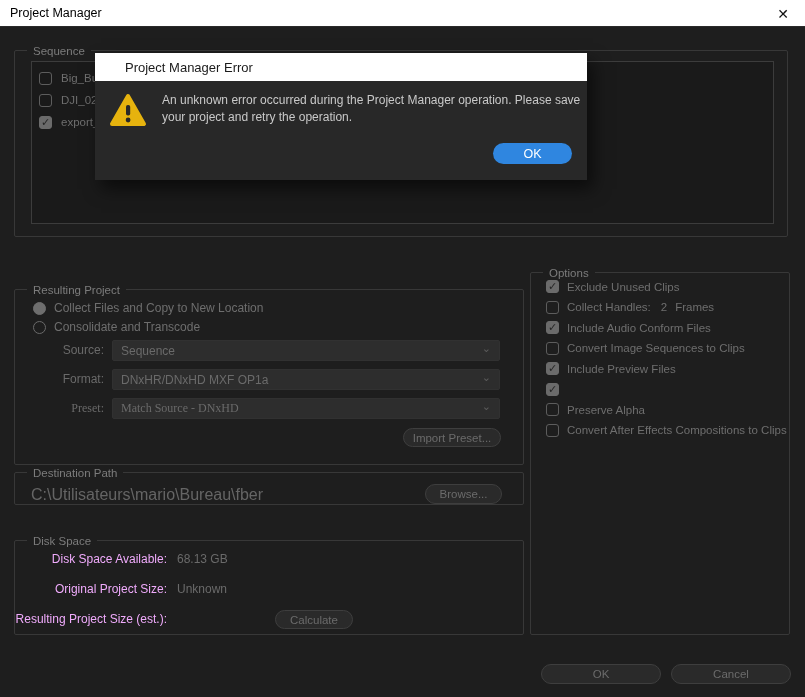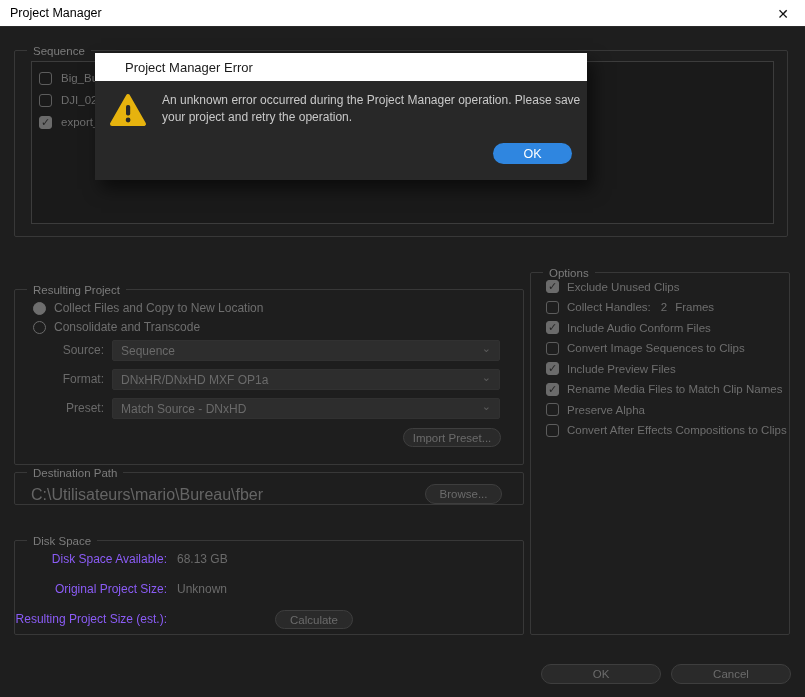--- a/index.html
+++ b/index.html
@@ -93,21 +93,21 @@
   .grp-dest { left:14px; top:472px; width:510px; height:33px; }
   .dest-path {
     position:absolute; left:16px; top:0; height:43px; display:flex; align-items:center;
     font-size:16px; color:#656565;
   }
   .btn-browse { left:410px; top:11px; width:77px; height:20px; }
   
   .grp-disk { left:14px; top:540px; width:510px; height:95px; }
   .disk-row { position:absolute; left:0; height:14px; display:flex; }
   .disk-label {
-    width:152px; text-align:right; font-size:12px; color:#8b5cf6; white-space:nowrap;
+    width:152px; text-align:right; font-size:12px; color:#f0abfc; white-space:nowrap;
   }
   .disk-value { margin-left:10px; font-size:12px; color:#6a6a6a; white-space:nowrap; }
   .btn-calc { left:260px; top:69px; width:78px; height:19px; }
   
   .btn-footer-ok    { left:541px; top:664px; width:120px; height:20px; }
   .btn-footer-cancel{ left:671px; top:664px; width:120px; height:20px; }
   
   .modal {
     position:absolute; left:95px; top:53px; width:492px; z-index:10;
     box-shadow:6px 9px 16px rgba(0,0,0,0.55);
@@ -176,21 +176,21 @@
       <span class="dd-chevron">⌄</span>
     </div>
   </div>
   <div class="form-row" style="left:0; top:79px; width:510px;">
     <span class="form-label" style="right:auto; left:0; width:89px;">Format:</span>
     <div class="dropdown">
       <span class="dd-value">DNxHR/DNxHD MXF OP1a</span>
       <span class="dd-chevron">⌄</span>
     </div>
   </div>
-  <div class="form-row" style="left:0; top:108px; width:510px;">
+  <div class="form-row" style="left:0; top:108px; width:510px;font-family:Liberation Serif, serif;">
     <span class="form-label" style="right:auto; left:0; width:89px;">Preset:</span>
     <div class="dropdown">
       <span class="dd-value">Match Source - DNxHD</span>
       <span class="dd-chevron">⌄</span>
     </div>
   </div>
 
   <div class="pill btn-import">Import Preset...</div>
 </div>
 
@@ -222,21 +222,20 @@
     <div class="opt-row">
       <span class="cb checked">
           <span class="cb-check">✓</span>
         </span>
       <span class="opt-label">Include Preview Files</span>
     </div>
     <div class="opt-row">
       <span class="cb checked">
           <span class="cb-check">✓</span>
         </span>
-      <span class="opt-label">Rename Media Files to Match Clip Names</span>
     </div>
     <div class="opt-row">
       <span class="cb"></span>
       <span class="opt-label">Preserve Alpha</span>
     </div>
     <div class="opt-row">
       <span class="cb"></span>
       <span class="opt-label">Convert After Effects Compositions to Clips</span>
     </div>
   </div>

